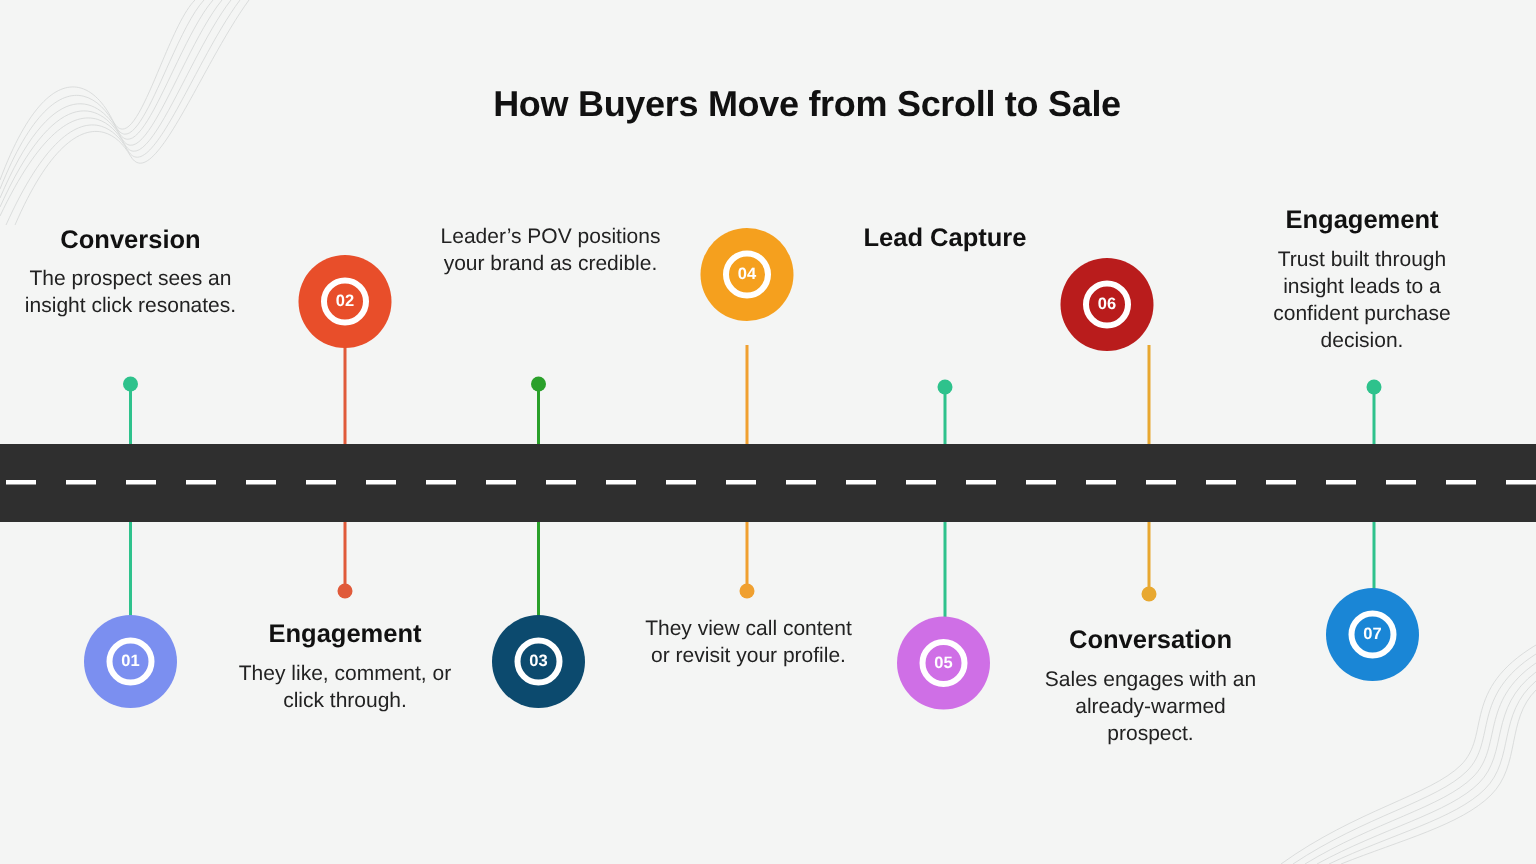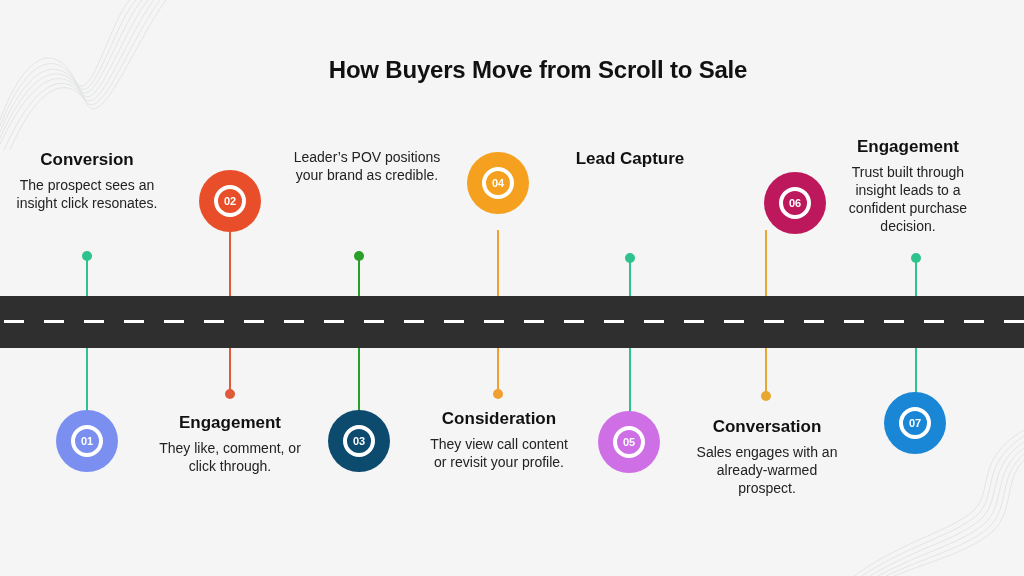--- a/index.html
+++ b/index.html
@@ -104,40 +104,39 @@
 </div>
 <div class="circle" style="left:328px;top:410px;background:#0c4a6e">
   <div class="ring">03</div>
 </div>
 <div class="circle" style="left:467px;top:152px;background:#f5a01e">
   <div class="ring">04</div>
 </div>
 <div class="circle" style="left:598px;top:411px;background:#cf6fe6">
   <div class="ring">05</div>
 </div>
-<div class="circle" style="left:764px;top:172px;background:#be185d">
+<div class="circle" style="left:707px;top:172px;background:#b91c1c">
   <div class="ring">06</div>
 </div>
 <div class="circle" style="left:884px;top:392px;background:#1a86d6">
   <div class="ring">07</div>
 </div>
 
 <div class="label" style="left:12px;top:150px;width:150px">
   <h3>Conversion</h3>
   <p>The prospect sees an insight click resonates.</p>
 </div>
 <div class="label" style="left:150px;top:413px;width:160px">
   <h3>Engagement</h3>
   <p>They like, comment, or click through.</p>
 </div>
 <div class="label" style="left:292px;top:148px;width:150px">
   <p>Leader’s POV positions your brand as credible.</p>
 </div>
 <div class="label" style="left:424px;top:409px;width:150px">
-  <h3>Consideration</h3>
   <p>They view call content or revisit your profile.</p>
 </div>
 <div class="label" style="left:550px;top:149px;width:160px">
   <h3>Lead Capture</h3>
 </div>
 <div class="label" style="left:692px;top:417px;width:150px">
   <h3>Conversation</h3>
   <p>Sales engages with an already-warmed prospect.</p>
 </div>
 <div class="label" style="left:833px;top:137px;width:150px">

